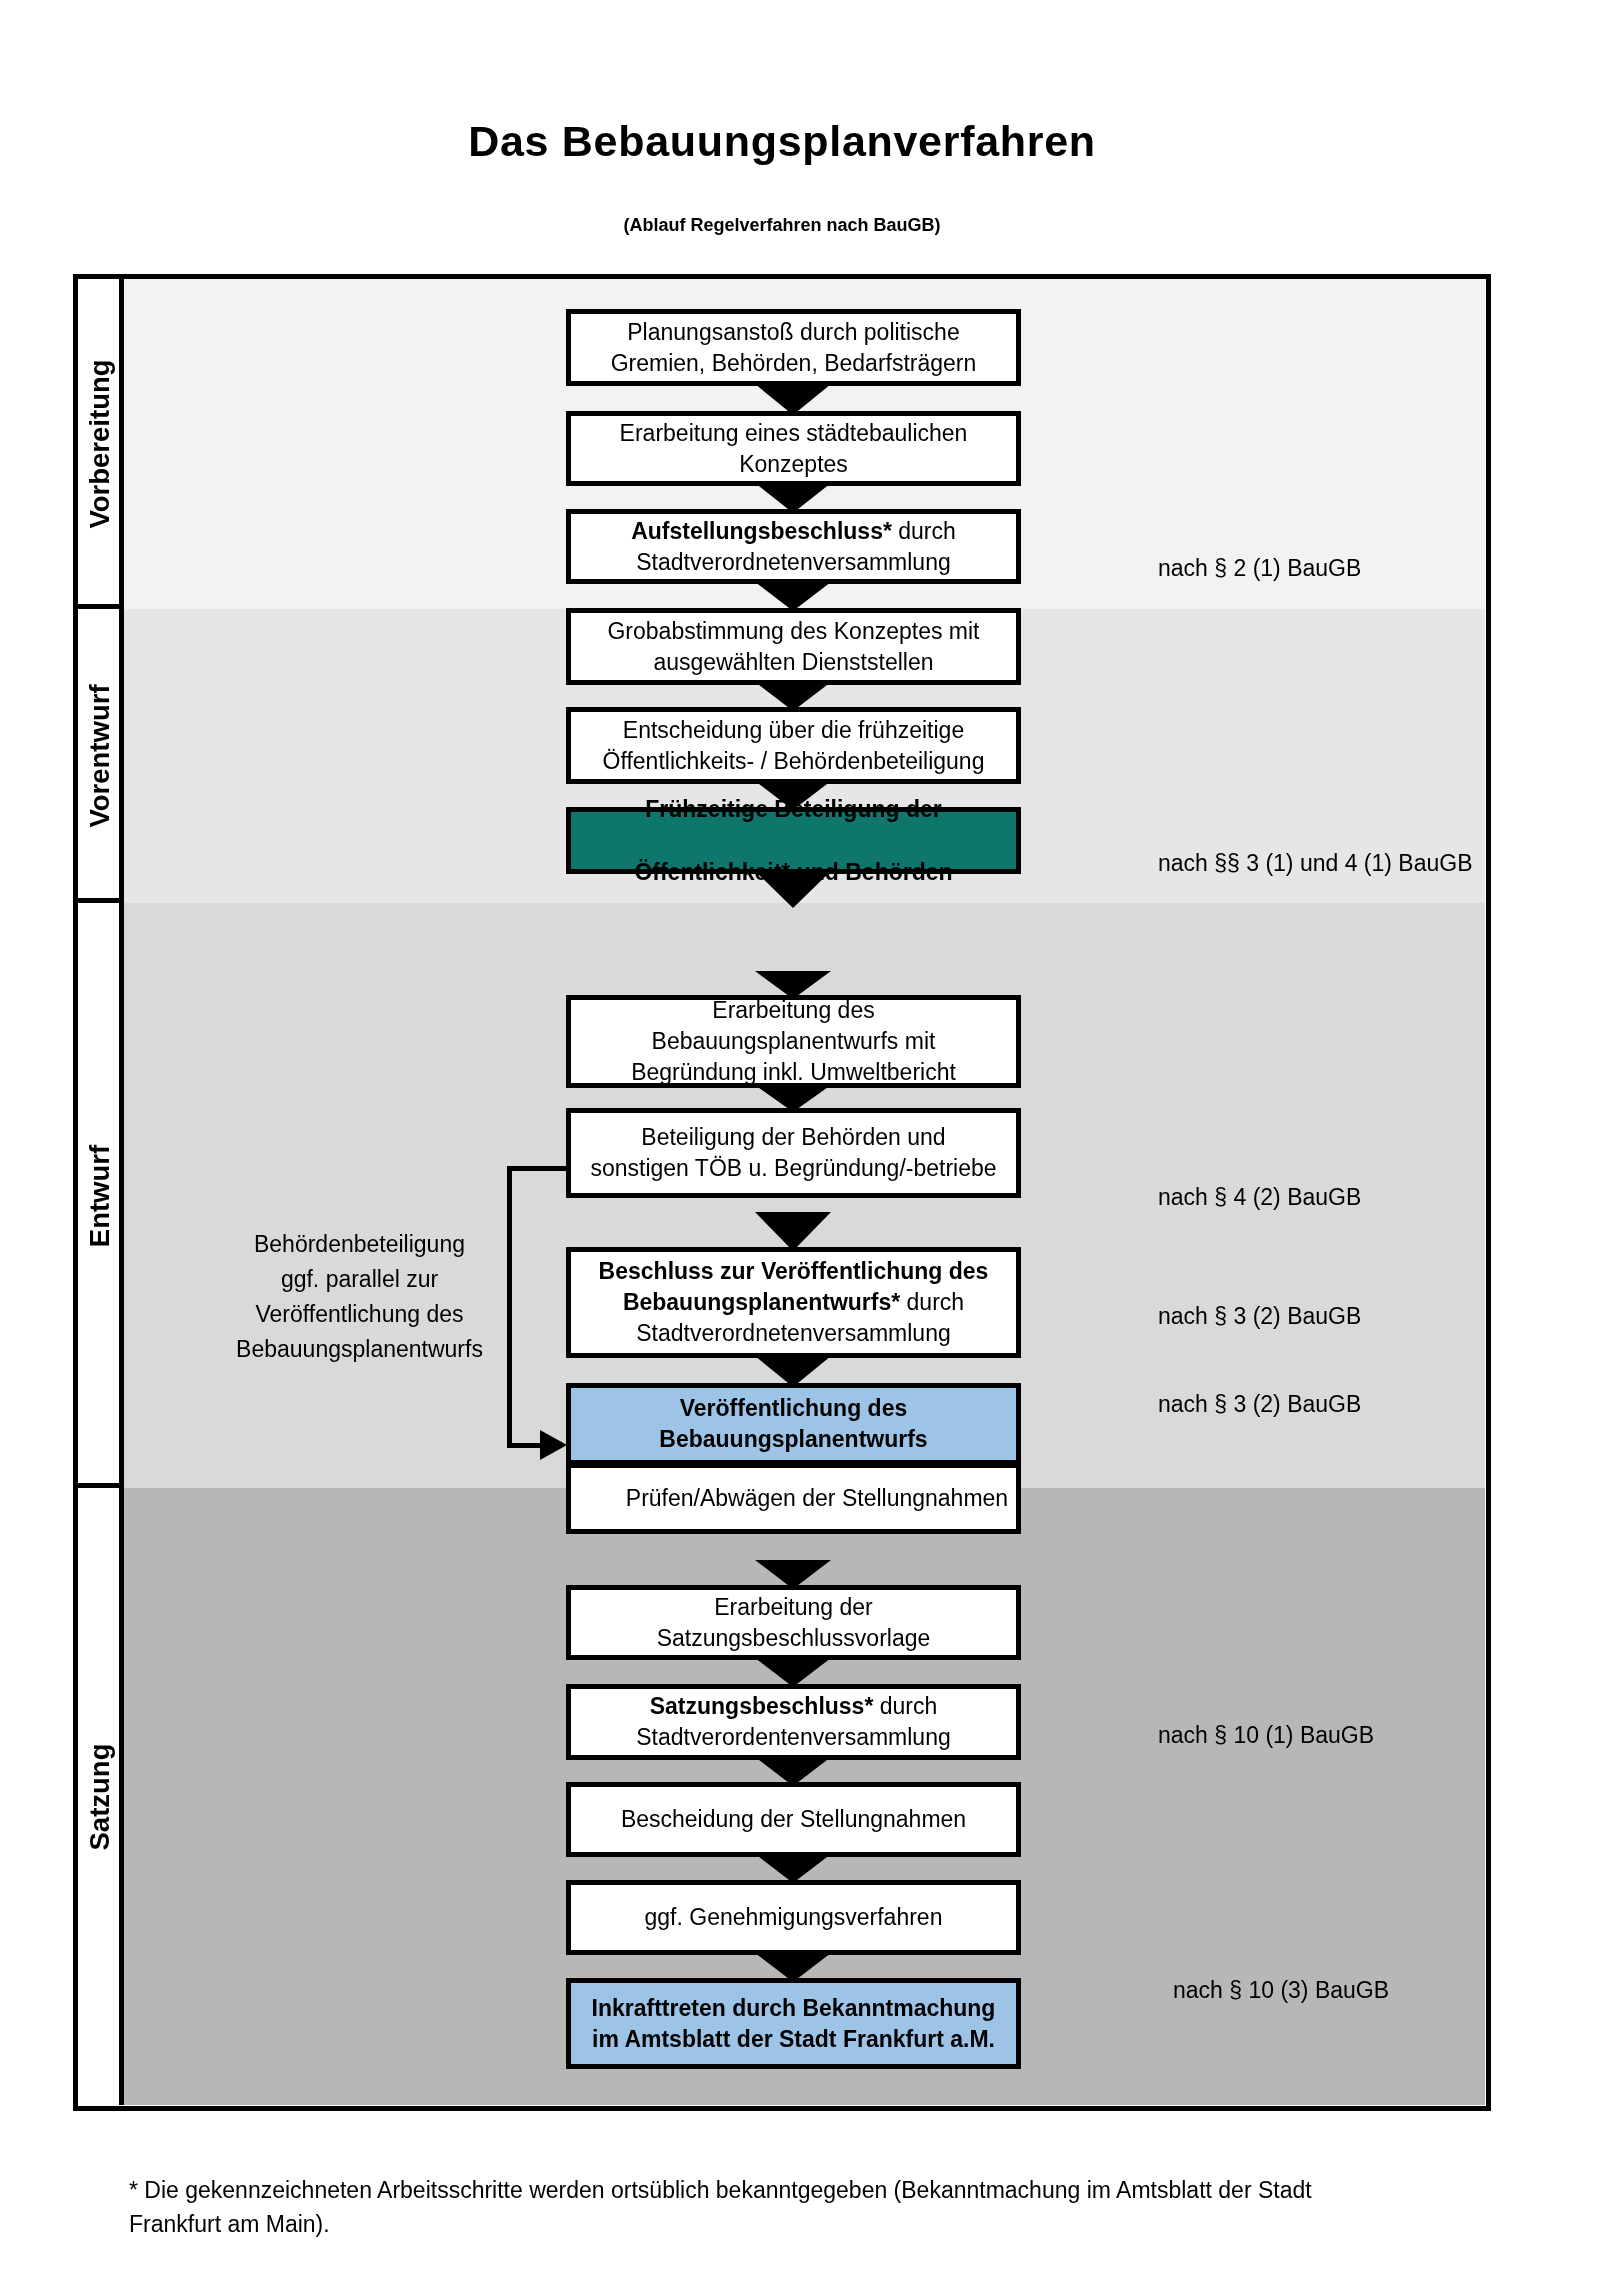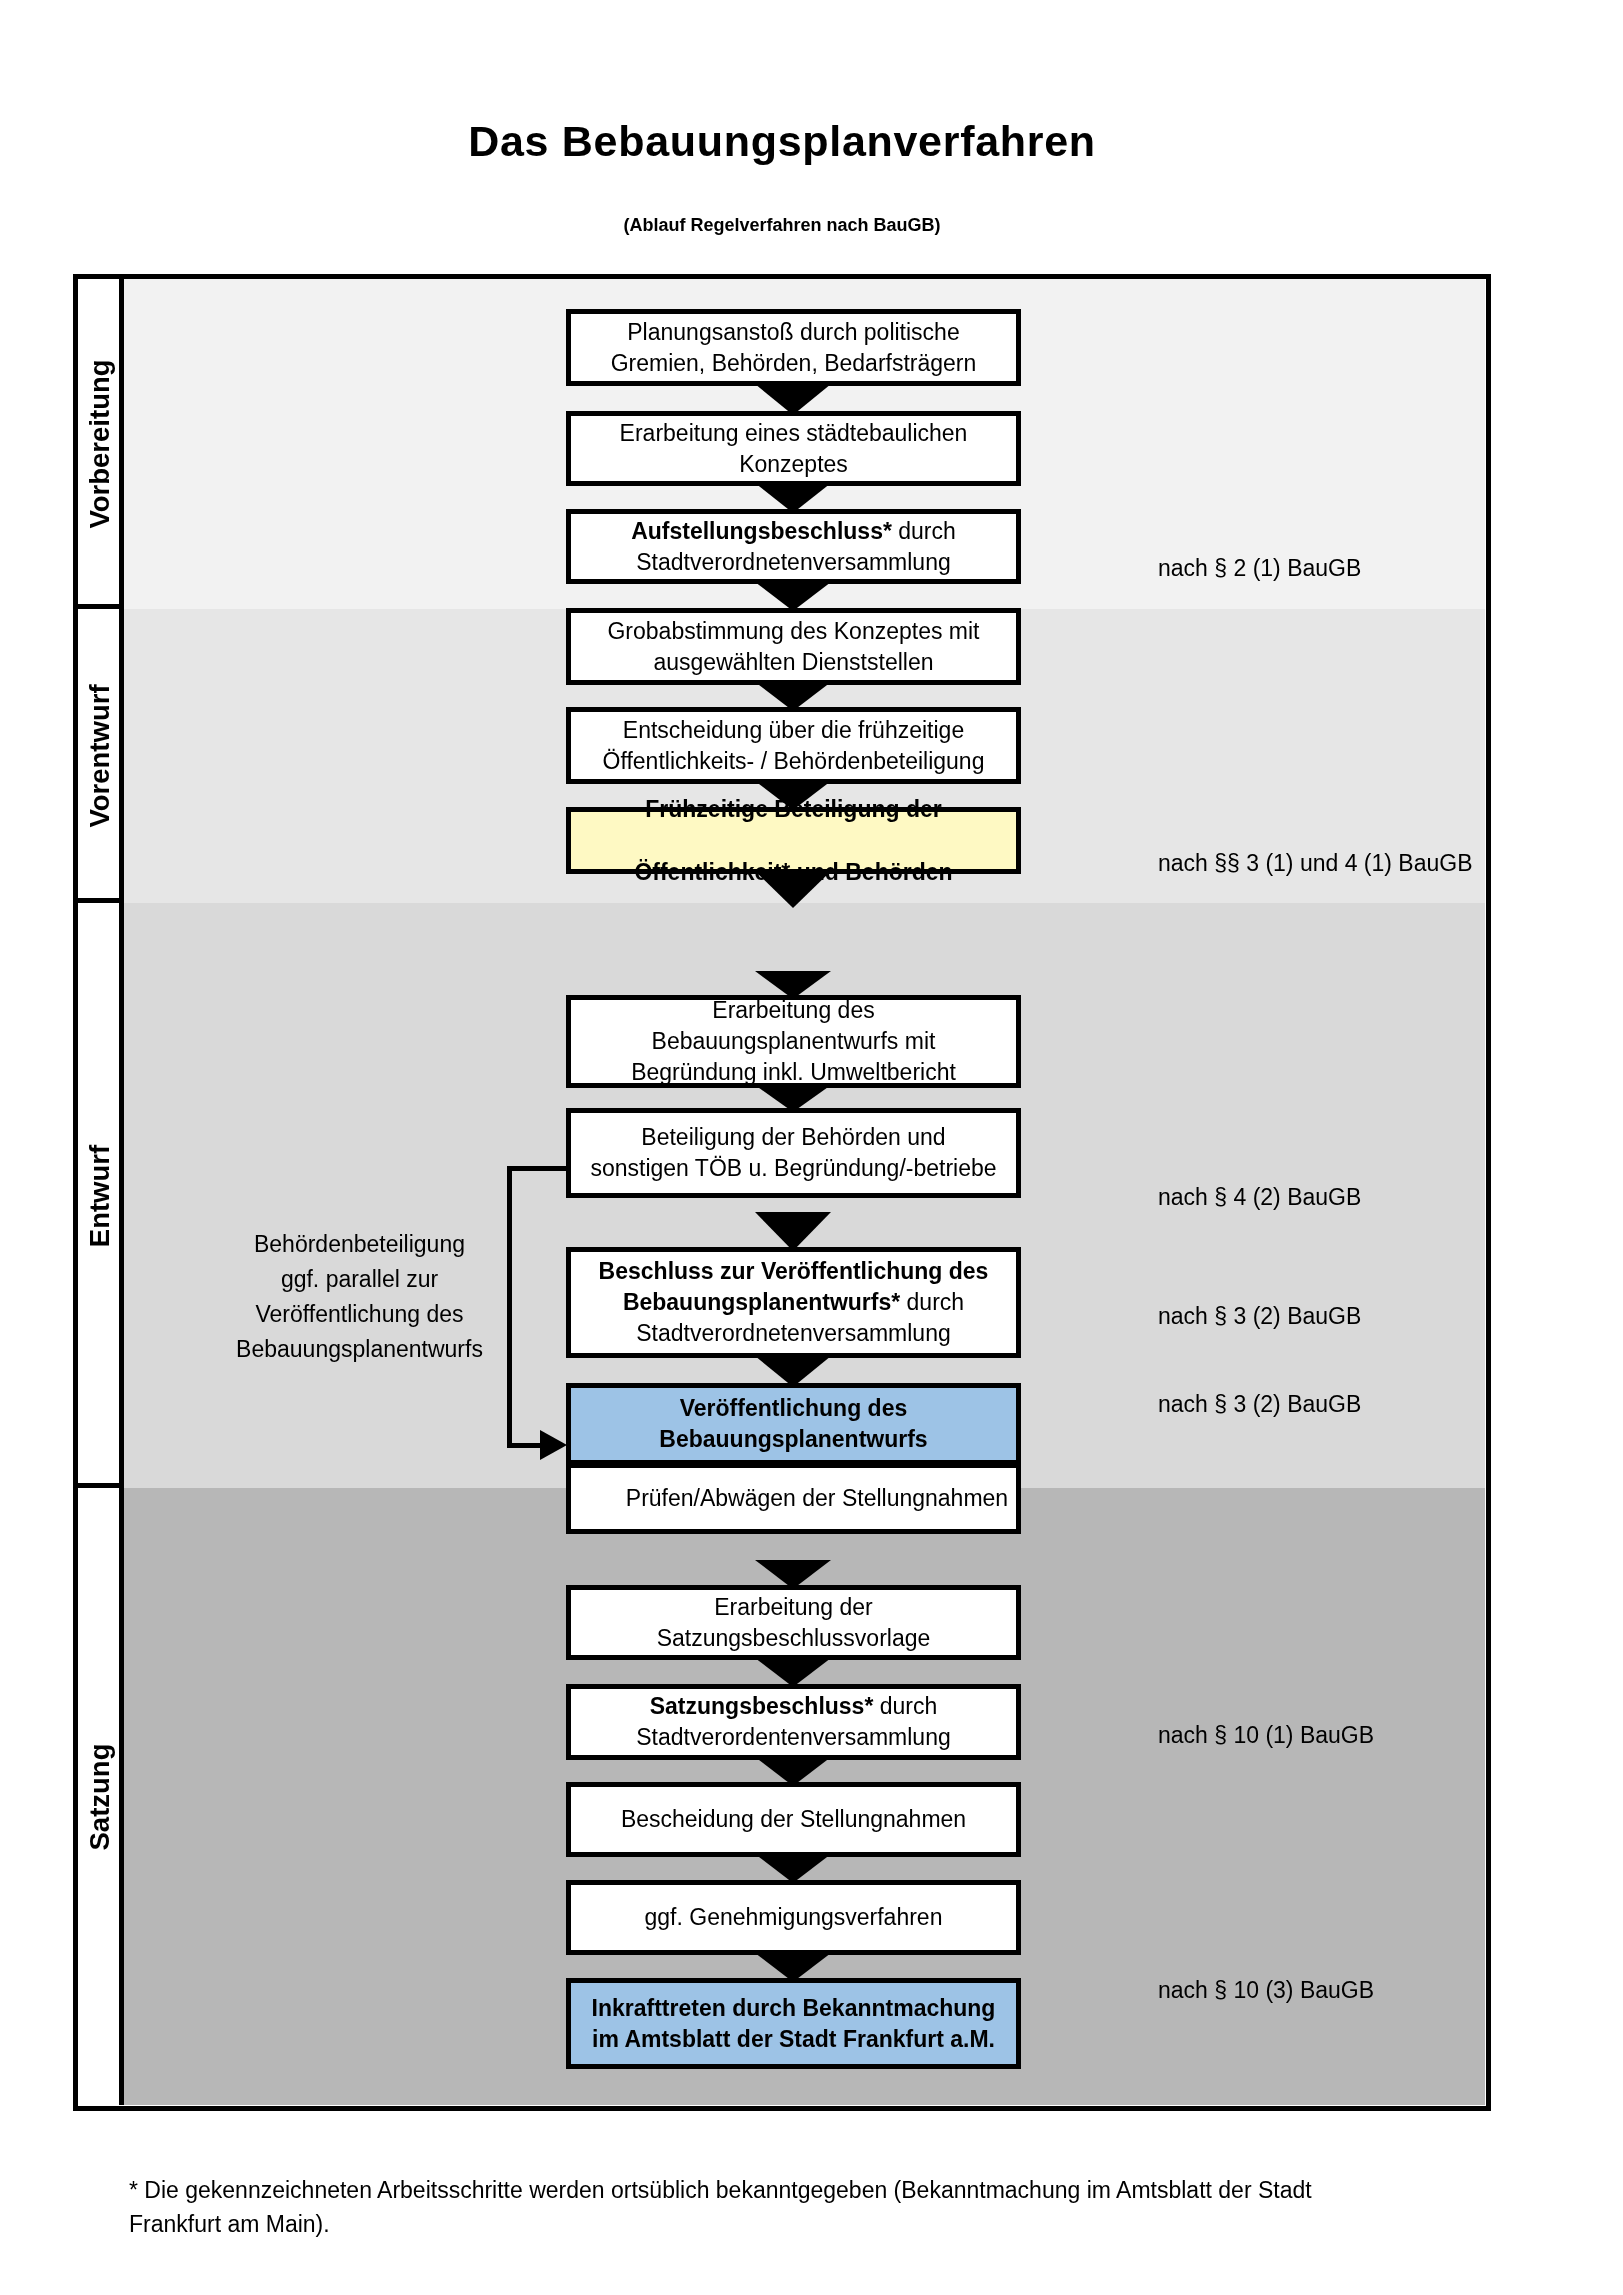--- a/index.html
+++ b/index.html
@@ -75,21 +75,21 @@
       <div class="box" style="top: 329px; height: 77px; background: rgb(255, 255, 255);">
         <div><span>Grobabstimmung des Konzeptes mit</span></div>
         <div><span>ausgewählten Dienststellen</span></div>
       </div>
       <div class="flow-arrow" style="left: 677px; top: 403px; border-top: 29.5px solid rgb(0, 0, 0);"></div>
       <div class="box" style="top: 428px; height: 77px; background: rgb(255, 255, 255);">
         <div><span>Entscheidung über die frühzeitige</span></div>
         <div><span>Öffentlichkeits- / Behördenbeteiligung</span></div>
       </div>
       <div class="flow-arrow" style="left: 677px; top: 502px; border-top: 29.5px solid rgb(0, 0, 0);"></div>
-      <div class="box blue" style="top: 528px; height: 67px; background: #fef9c3; gap: 32px;">
+      <div class="box blue" style="top: 528px; height: 67px; background: #0f766e; gap: 32px;">
         <div><span class="seg-b">Frühzeitige Beteiligung der</span></div>
         <div><span class="seg-b">Öffentlichkeit* und Behörden</span></div>
       </div>
       <div class="flow-arrow" style="left: 677px; top: 592px; border-top: 37px solid rgb(0, 0, 0);"></div>
       <div class="flow-arrow" style="left: 677px; top: 692px; border-top: 28px solid rgb(0, 0, 0);"></div>
       <div class="box" style="top: 716px; height: 93px; background: rgb(255, 255, 255);">
         <div><span>Erarbeitung des</span></div>
         <div><span>Bebauungsplanentwurfs mit</span></div>
         <div><span>Begründung inkl. Umweltbericht</span></div>
       </div>
@@ -135,21 +135,21 @@
       <div class="box blue" style="top: 1699px; height: 91px; background: rgb(157, 195, 230);">
         <div><span class="seg-b">Inkrafttreten</span><span> durch Bekanntmachung</span></div>
         <div><span>im Amtsblatt der Stadt Frankfurt a.M.</span></div>
       </div>
       <div class="annot" style="top: 276px;">nach § 2 (1) BauGB</div>
       <div class="annot" style="top: 571px;">nach §§ 3 (1) und 4 (1) BauGB</div>
       <div class="annot" style="top: 905px;">nach § 4 (2) BauGB</div>
       <div class="annot" style="top: 1024px;">nach § 3 (2) BauGB</div>
       <div class="annot" style="top: 1112px;">nach § 3 (2) BauGB</div>
       <div class="annot" style="top: 1443px;">nach § 10 (1) BauGB</div>
-      <div class="annot" style="top: 1698px;">nach § 10 (3) BauGB</div>
+      <div class="annot" style="top: 1698px; margin-left: 15px;">nach § 10 (3) BauGB</div>
       <div class="left-note" style="top: 948px;">
         <div>Behördenbeteiligung</div>
         <div>ggf. parallel zur</div>
         <div>Veröffentlichung des</div>
         <div>Bebauungsplanentwurfs</div>
       </div>
       <div class="conn" style="left: 429px; top: 887px; width: 59px; height: 5.2px;"></div>
       <div class="conn" style="left: 429px; top: 887px; width: 5.2px; height: 282px;"></div>
       <div class="conn" style="left: 429px; top: 1164px; width: 36px; height: 5.2px;"></div>
       <div class="conn-head" style="left: 462px; top: 1151px;"></div>

